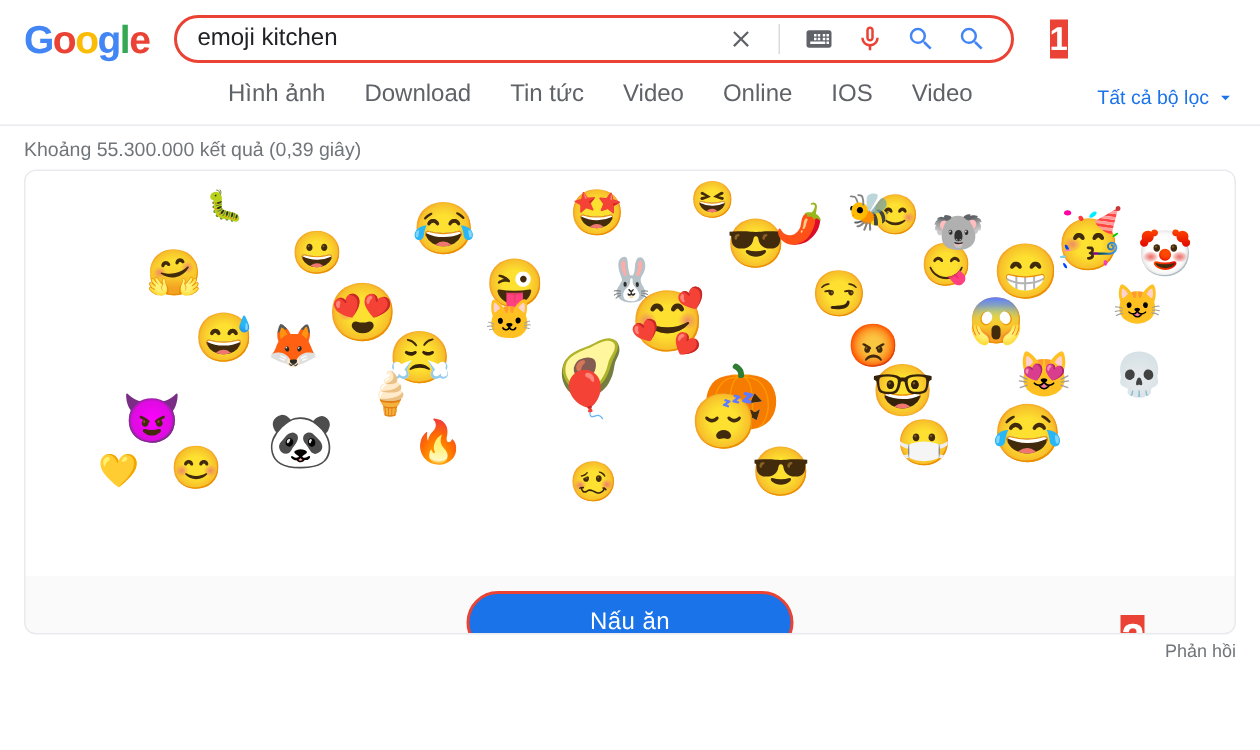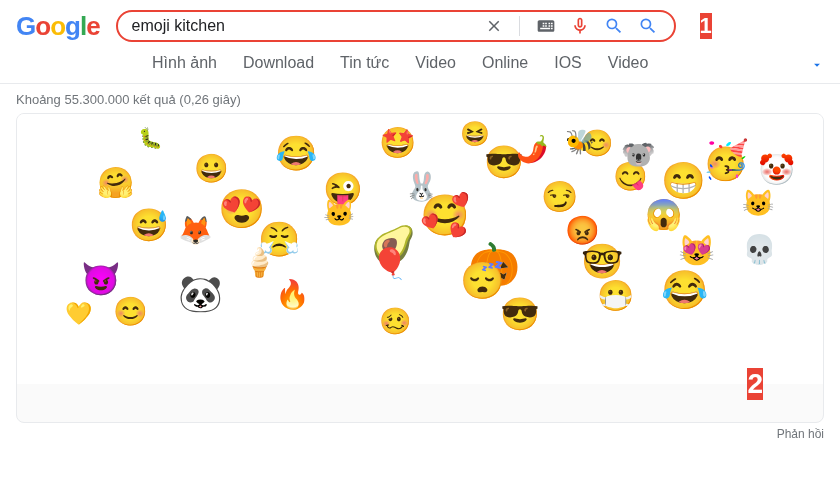--- a/index.html
+++ b/index.html
@@ -235,27 +235,28 @@
 
 <div class="tabs">
   <div class="tab">Hình ảnh</div>
   <div class="tab">Download</div>
   <div class="tab">Tin tức</div>
   <div class="tab">Video</div>
   <div class="tab">Online</div>
   <div class="tab">IOS</div>
   <div class="tab">Video</div>
   <div class="tabs-right">
+    <span>Tất cả bộ lọc</span>
     <svg viewBox="0 0 24 24">
         <path d="M7 10l5 5 5-5z"></path>
       </svg>
   </div>
 </div>
 
-<div class="results-info">Khoảng 55.300.000 kết quả (0,26 giây)</div>
+<div class="results-info">Khoảng 55.300.000 kết quả (0,39 giây)</div>
 
 <div class="result-card">
   <div class="emoji-area" id="emoji-container">
       <span class="emoji" style="top: 15%; left: 22%; font-size: 28px;">😀</span>
       <span class="emoji" style="top: 8%; left: 32%; font-size: 34px;">😂</span>
       <span class="emoji" style="top: 5%; left: 45%; font-size: 30px;">🤩</span>
       <span class="emoji" style="top: 12%; left: 58%; font-size: 32px;">😎</span>
       <span class="emoji" style="top: 6%; left: 70%; font-size: 26px;">😊</span>
       <span class="emoji" style="top: 18%; left: 80%; font-size: 36px;">😁</span>
       <span class="emoji" style="top: 3%; left: 55%; font-size: 24px;">😆</span>
@@ -292,19 +293,20 @@
       <span class="emoji" style="top: 62%; left: 72%; font-size: 30px;">😷</span>
       <span class="emoji" style="top: 15%; left: 92%; font-size: 30px;">🤡</span>
       <span class="emoji" style="top: 70%; left: 6%; font-size: 22px;">💛</span>
       <span class="emoji" style="top: 50%; left: 28%; font-size: 28px;">🍦</span>
       <span class="emoji" style="top: 5%; left: 15%; font-size: 20px;">🐛</span>
       <span class="emoji" style="top: 45%; left: 82%; font-size: 30px;">😻</span>
       <span class="emoji" style="top: 28%; left: 90%; font-size: 26px;">😺</span>
     </div>
 
   <div class="cook-btn-wrap">
+    <button class="cook-btn">Nấu ăn</button>
     <span class="num-badge-2 num2-wrap">2</span>
   </div>
 </div>
 
 <div class="footer">
   <span>Phản hồi</span>
 </div>
 
 </body></html>

